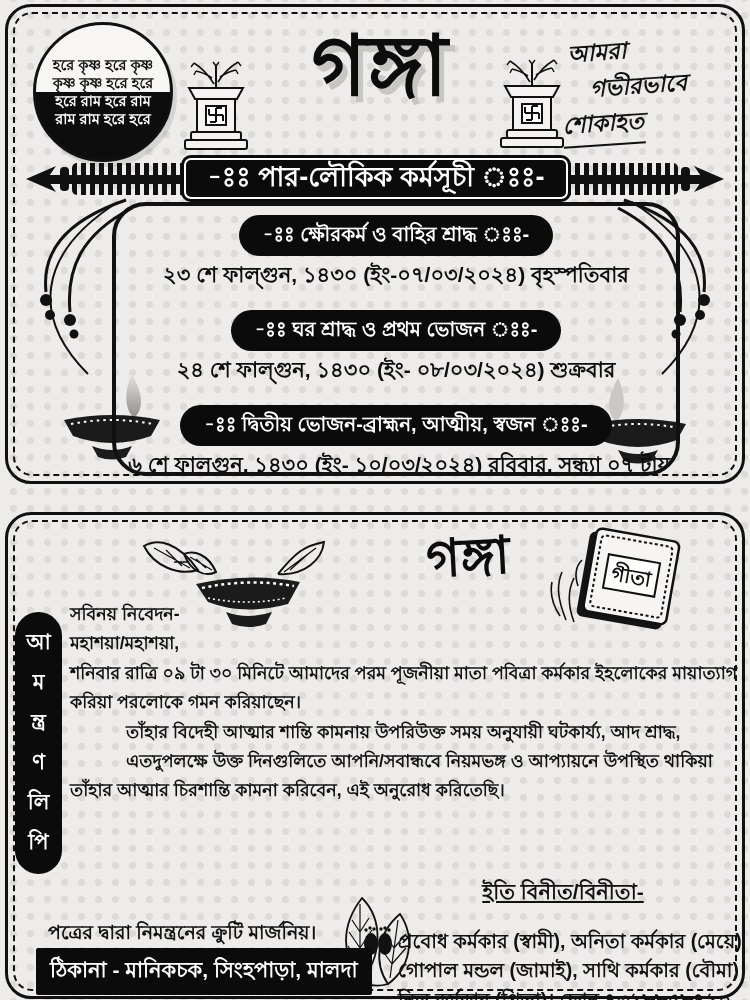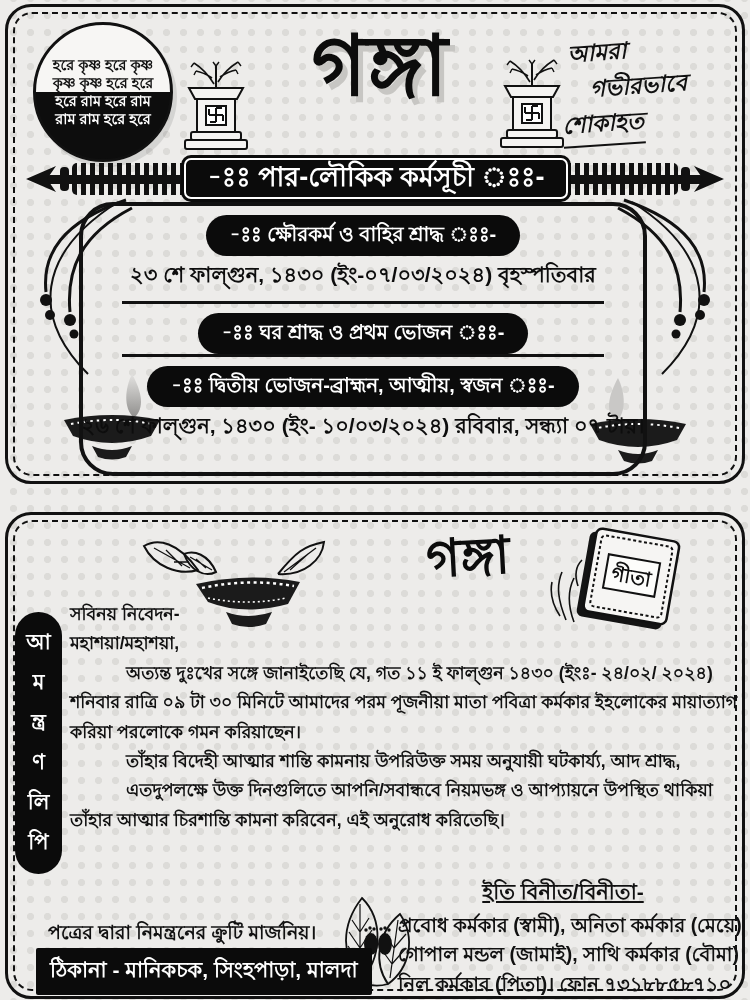--- a/index.html
+++ b/index.html
@@ -72,21 +72,21 @@
   }
   .program-banner::after{content:"";position:absolute;inset:3px;border:2px solid #fff;border-radius:7px;pointer-events:none;}
 
   
   .curl{position:absolute;width:120px;height:185px;z-index:1;}
   .curl-left{left:22px;top:196px;}
   .curl-right{left:608px;top:196px;transform:scaleX(-1);}
 
   
   .schedule-card{
-    position:absolute;left:79px;top:202px;width:560px;height:266px;
+    position:absolute;left:112px;top:202px;width:560px;height:266px;
     border:4px solid #111;border-radius:34px;overflow:hidden;z-index:5;
     display:flex;flex-direction:column;align-items:center;
   }
   .sch-pill{margin-top:9px;background:#0b0b0b;color:#fff;border-radius:22px;
     padding:4px 24px;font-size:20px;font-weight:700;white-space:nowrap;}
   .sch-date{margin:3px 0 7px;font-size:21px;font-weight:700;white-space:nowrap;color:#0d0d0d;}
   .sch-sep{width:86%;height:3px;background:#111;}
 
   
   .diya{position:absolute;width:128px;height:88px;z-index:2;}
@@ -104,21 +104,21 @@
     gap:5px;color:#fff;font-size:21px;font-weight:700;z-index:3;}
   .lamp-art{position:absolute;left:138px;top:532px;width:210px;height:100px;}
   .gita-art{position:absolute;left:548px;top:524px;width:145px;height:115px;}
 
   .letter-body{position:absolute;left:70px;top:600px;width:650px;font-size:17.5px;font-weight:700;
     line-height:1.68;z-index:2;}
   .letter-body div{white-space:nowrap;}
   .lb-indent{padding-left:56px;}
 
   .closing{position:absolute;left:398px;top:876px;width:330px;text-align:center;z-index:2;}
-  .closing-heading{font-size:21px;font-weight:800;text-decoration:underline;margin-bottom:0;}
+  .closing-heading{font-size:21px;font-weight:800;text-decoration:underline;margin-bottom:16px;}
   .closing-name{font-size:19.5px;font-weight:700;line-height:1.5;white-space:nowrap;}
 
   .apology{position:absolute;left:48px;top:918px;width:300px;text-align:left;
     font-size:19px;font-weight:700;}
   .address-box{position:absolute;left:36px;top:948px;background:#0b0b0b;color:#fff;
     padding:6px 14px;font-size:21px;font-weight:700;white-space:nowrap;border-radius:2px;}
 
   .leaf-feet{position:absolute;left:322px;top:886px;width:110px;height:104px;}
 </style>
 </head>
@@ -211,20 +211,21 @@
     </svg>
   </div>
 
   <div class="program-banner">-ঃঃ পার-লৌকিক কর্মসূচী ঃঃ-</div>
 
   <div class="schedule-card">
     <div class="sch-pill">-ঃঃ ক্ষৌরকর্ম ও বাহির শ্রাদ্ধ ঃঃ-</div>
     <div class="sch-date">২৩ শে ফাল্গুন, ১৪৩০ (ইং-০৭/০৩/২০২৪) বৃহস্পতিবার</div>
     <div class="sch-sep"></div>
     <div class="sch-pill">-ঃঃ ঘর শ্রাদ্ধ ও প্রথম ভোজন ঃঃ-</div>
+    <div class="sch-date">২৪ শে ফাল্গুন, ১৪৩০ (ইং- ০৮/০৩/২০২৪) শুক্রবার</div>
     <div class="sch-sep"></div>
     <div class="sch-pill">-ঃঃ দ্বিতীয় ভোজন-ব্রাহ্মন, আত্মীয়, স্বজন ঃঃ-</div>
     <div class="sch-date">২৬ শে ফাল্গুন, ১৪৩০ (ইং- ১০/০৩/২০২৪) রবিবার, সন্ধ্যা ০৭ টায়।</div>
 
   </div>
 
   <div class="diya diya-left">
     <svg viewBox="0 0 128 88" width="128" height="88">
       <defs>
         <linearGradient id="flameg" x1="0" y1="0" x2="0" y2="1">
@@ -290,21 +291,20 @@
         <rect x="46" y="16" width="72" height="72" rx="4" fill="none" stroke="#111" stroke-width="2" stroke-dasharray="3 2.5"></rect>
         <rect x="56" y="34" width="52" height="34" fill="#fdfdfb" stroke="#111" stroke-width="2"></rect>
         <text x="82" y="59" text-anchor="middle" font-size="20" font-weight="bold" fill="#111" font-family="Liberation Sans, sans-serif">গীতা</text>
       </g>
     </svg>
   </div>
 
   <div class="letter-body">
     <div>সবিনয় নিবেদন-</div>
     <div>মহাশয়া/মহাশয়া,</div>
-    <div class="lb-indent">অত্যন্ত দুঃখের সঙ্গে জানাইতেছি যে, গত ১১ ই ফাল্গুন ১৪৩০ (ইংঃ- ২৪/০২/ ২০২৪)</div>
     <div>শনিবার রাত্রি ০৯ টা ৩০ মিনিটে আমাদের পরম পূজনীয়া মাতা পবিত্রা কর্মকার ইহলোকের মায়াত্যাগ</div>
     <div>করিয়া পরলোকে গমন করিয়াছেন।</div>
     <div class="lb-indent">তাঁহার বিদেহী আত্মার শান্তি কামনায় উপরিউক্ত সময় অনুযায়ী ঘটকার্য্য, আদ শ্রাদ্ধ,</div>
     <div class="lb-indent">এতদুপলক্ষে উক্ত দিনগুলিতে আপনি/সবান্ধবে নিয়মভঙ্গ ও আপ্যায়নে উপস্থিত থাকিয়া</div>
     <div>তাঁহার আত্মার চিরশান্তি কামনা করিবেন, এই অনুরোধ করিতেছি।</div>
   </div>
 
   <div class="leaf-feet">
     <svg viewBox="0 0 110 104" width="110" height="104">
       <g fill="none" stroke="#111" stroke-width="1.8">

